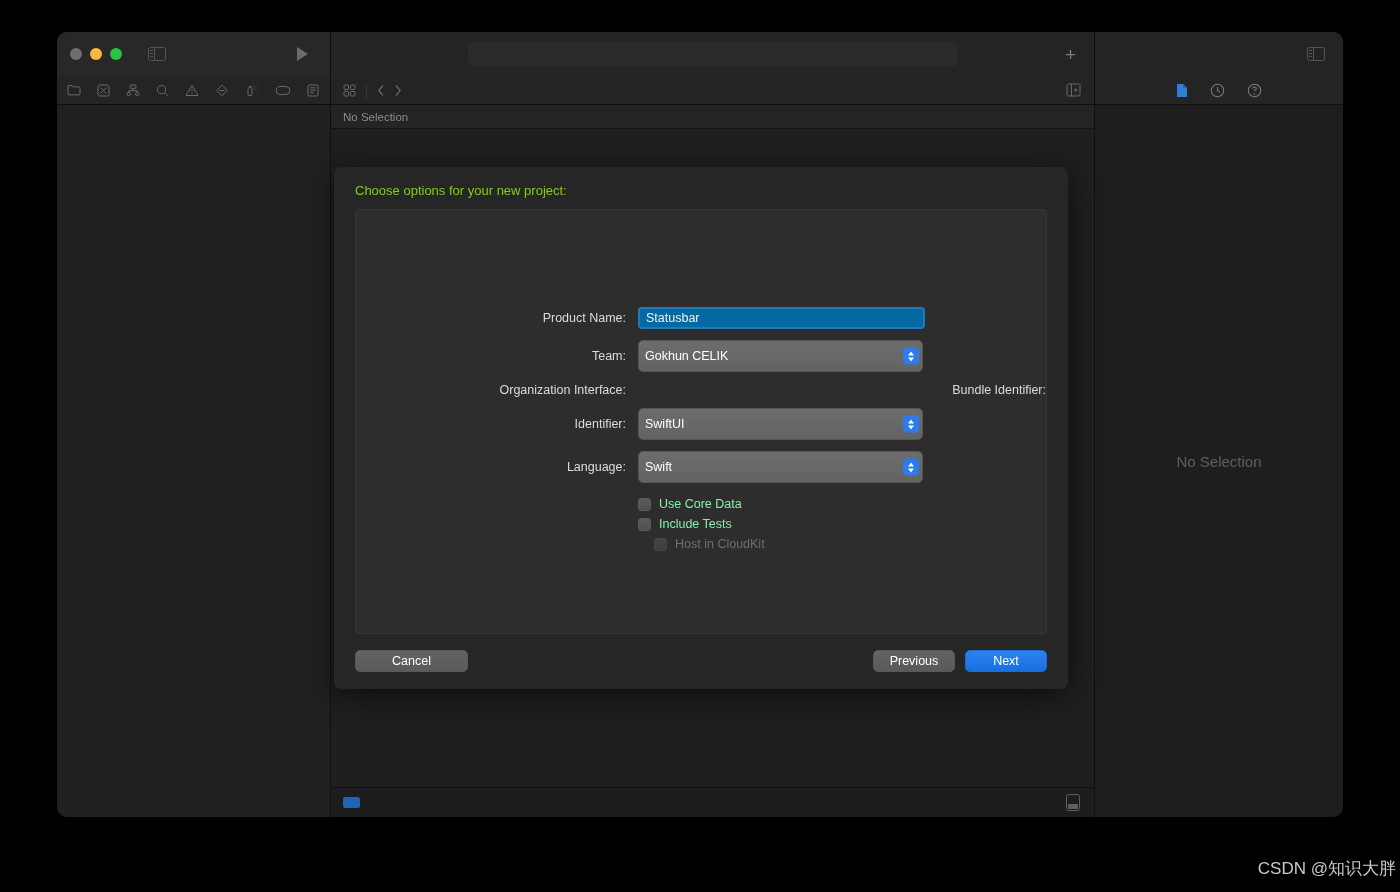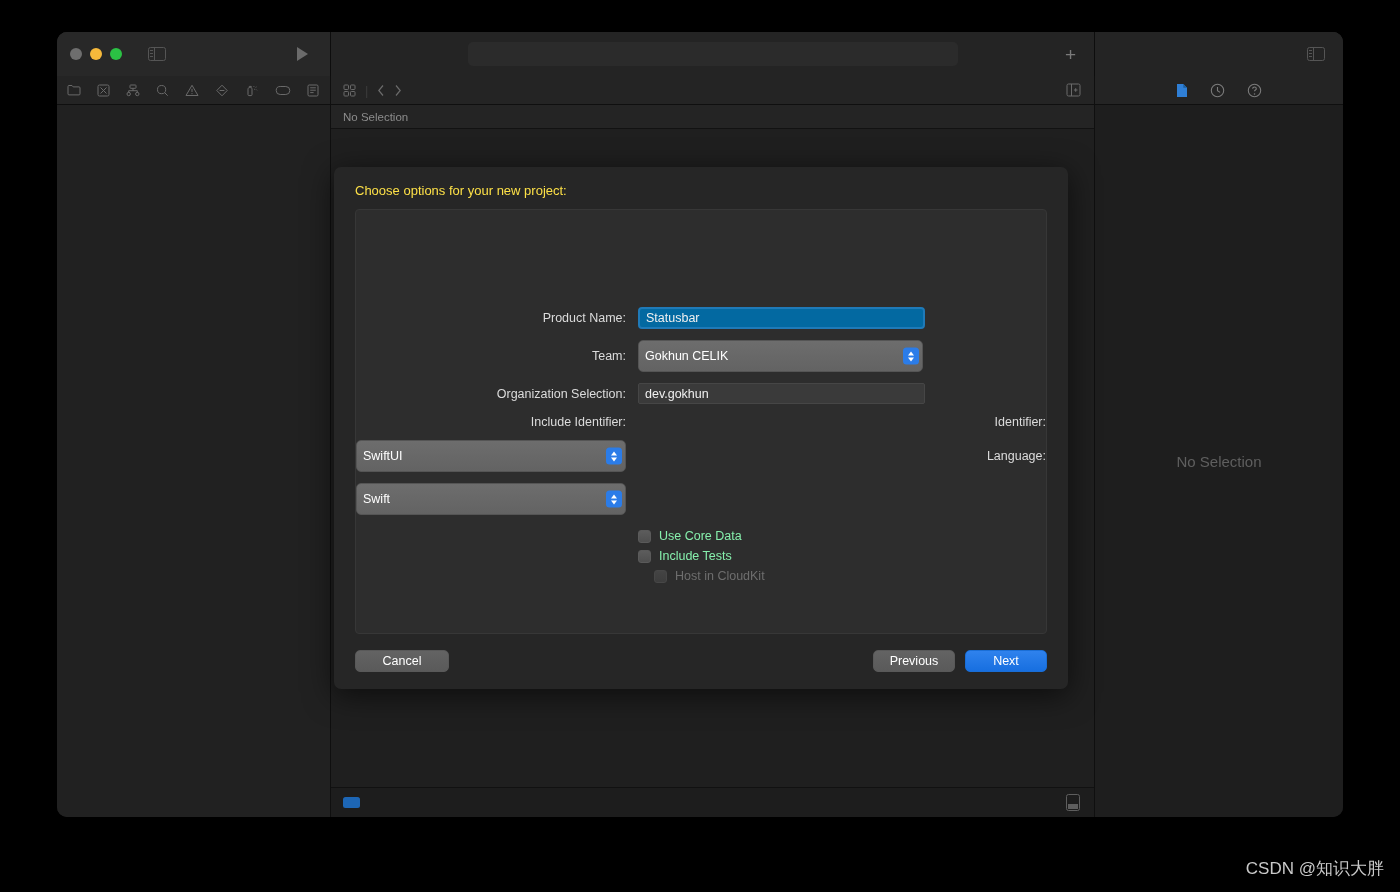--- a/index.html
+++ b/index.html
@@ -209,21 +209,21 @@
     top: 38px;
     width: 734px;
     background: #262626;
     border-radius: 7px;
     box-shadow: 0 6px 30px rgba(0,0,0,.6);
     padding: 16px 21px 17px 21px;
     z-index: 20;
   }
 
   #sheet-title {
-    font-size: 13px; color: #fde047;
+    font-size: 13px; color: #84cc16;
     font-weight: 400;
     margin-bottom: 11px;
   }
 
   #sheet-panel {
     background: #2d2d2d;
     border: 1px solid #373737;
     border-radius: 4px;
     height: 425px;
     padding-top: 97px;
@@ -349,32 +349,32 @@
     height: 22px;
     border-radius: 5px;
     font-size: 12.5px;
     font-family: "Liberation Sans", sans-serif;
     color: #fff;
     border: 1px solid #595959;
     background: linear-gradient(#636363, #5a5a5a);
     cursor: pointer;
     padding: 0 10px;
   }
-  #cancel-btn { width: 94px; }
+  #cancel-btn { width: 113px; }
   #previous-btn { width: 82px; margin-left: auto; }
   #next-btn {
     width: 82px; margin-left: 10px;
     background: linear-gradient(#2f82ed, #176fe0);
     border-color: #1a6ed6;
   }
 
   
   #watermark {
     position: absolute;
-    right: 16px; bottom: 12px;
+    right: 4px; bottom: 12px;
     font-size: 17px;
     color: #c9c9c9;
   }
 
   svg { display: block; }
 </style>
 </head>
 <body>
 
 <div id="xcode-window">
@@ -556,26 +556,23 @@
               <div class="ctrl-wrap">
                 <div class="popup">
                   <span class="ptext">Gokhun CELIK</span>
                   <span class="stepper">
                       <i class="up"></i>
                       <i class="dn"></i>
                     </span>
                 </div>
               </div>
 
-              <div class="fld-label">Organization Selection:</div>
-              <div class="ctrl-wrap">
-                <input class="tf-plain" type="text" value="dev.gokhun" style="">
-              </div>
-
-              <div class="fld-label">Include Identifier:</div>
+              <div class="fld-label">Organization Interface:</div>
+
+              <div class="fld-label">Bundle Identifier:</div>
 
               <div class="fld-label">Identifier:</div>
               <div class="ctrl-wrap">
                 <div class="popup">
                   <span class="ptext">SwiftUI</span>
                   <span class="stepper">
                       <i class="up"></i>
                       <i class="dn"></i>
                     </span>
                 </div>

